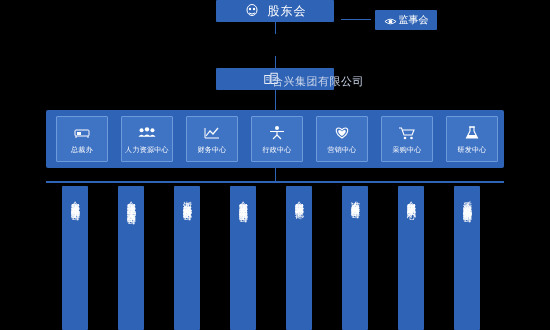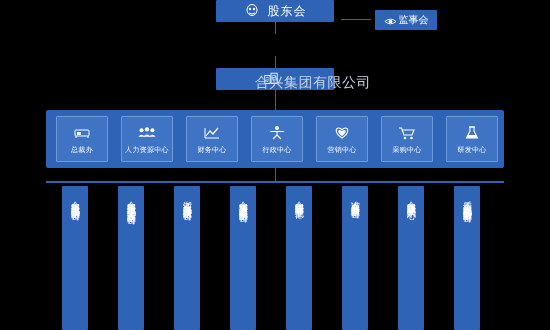--- a/index.html
+++ b/index.html
@@ -55,24 +55,24 @@
     left: 375px;
     top: 10px;
     border-radius: 1px;
     gap: 2px;
   }
   .side-node .label { font-size: 10px; letter-spacing: 0; }
 
   
   .corp-label {
     position: absolute;
-    left: 255px;
+    left: 272px;
     top: 74px;
     color: #c9d6ea;
-    font-size: 14px;
+    font-size: 11px;
     letter-spacing: 0.5px;
     white-space: nowrap;
   }
 
   
   .dept-bar {
     position: absolute;
     left: 46px;
     top: 110px;
     width: 458px;

